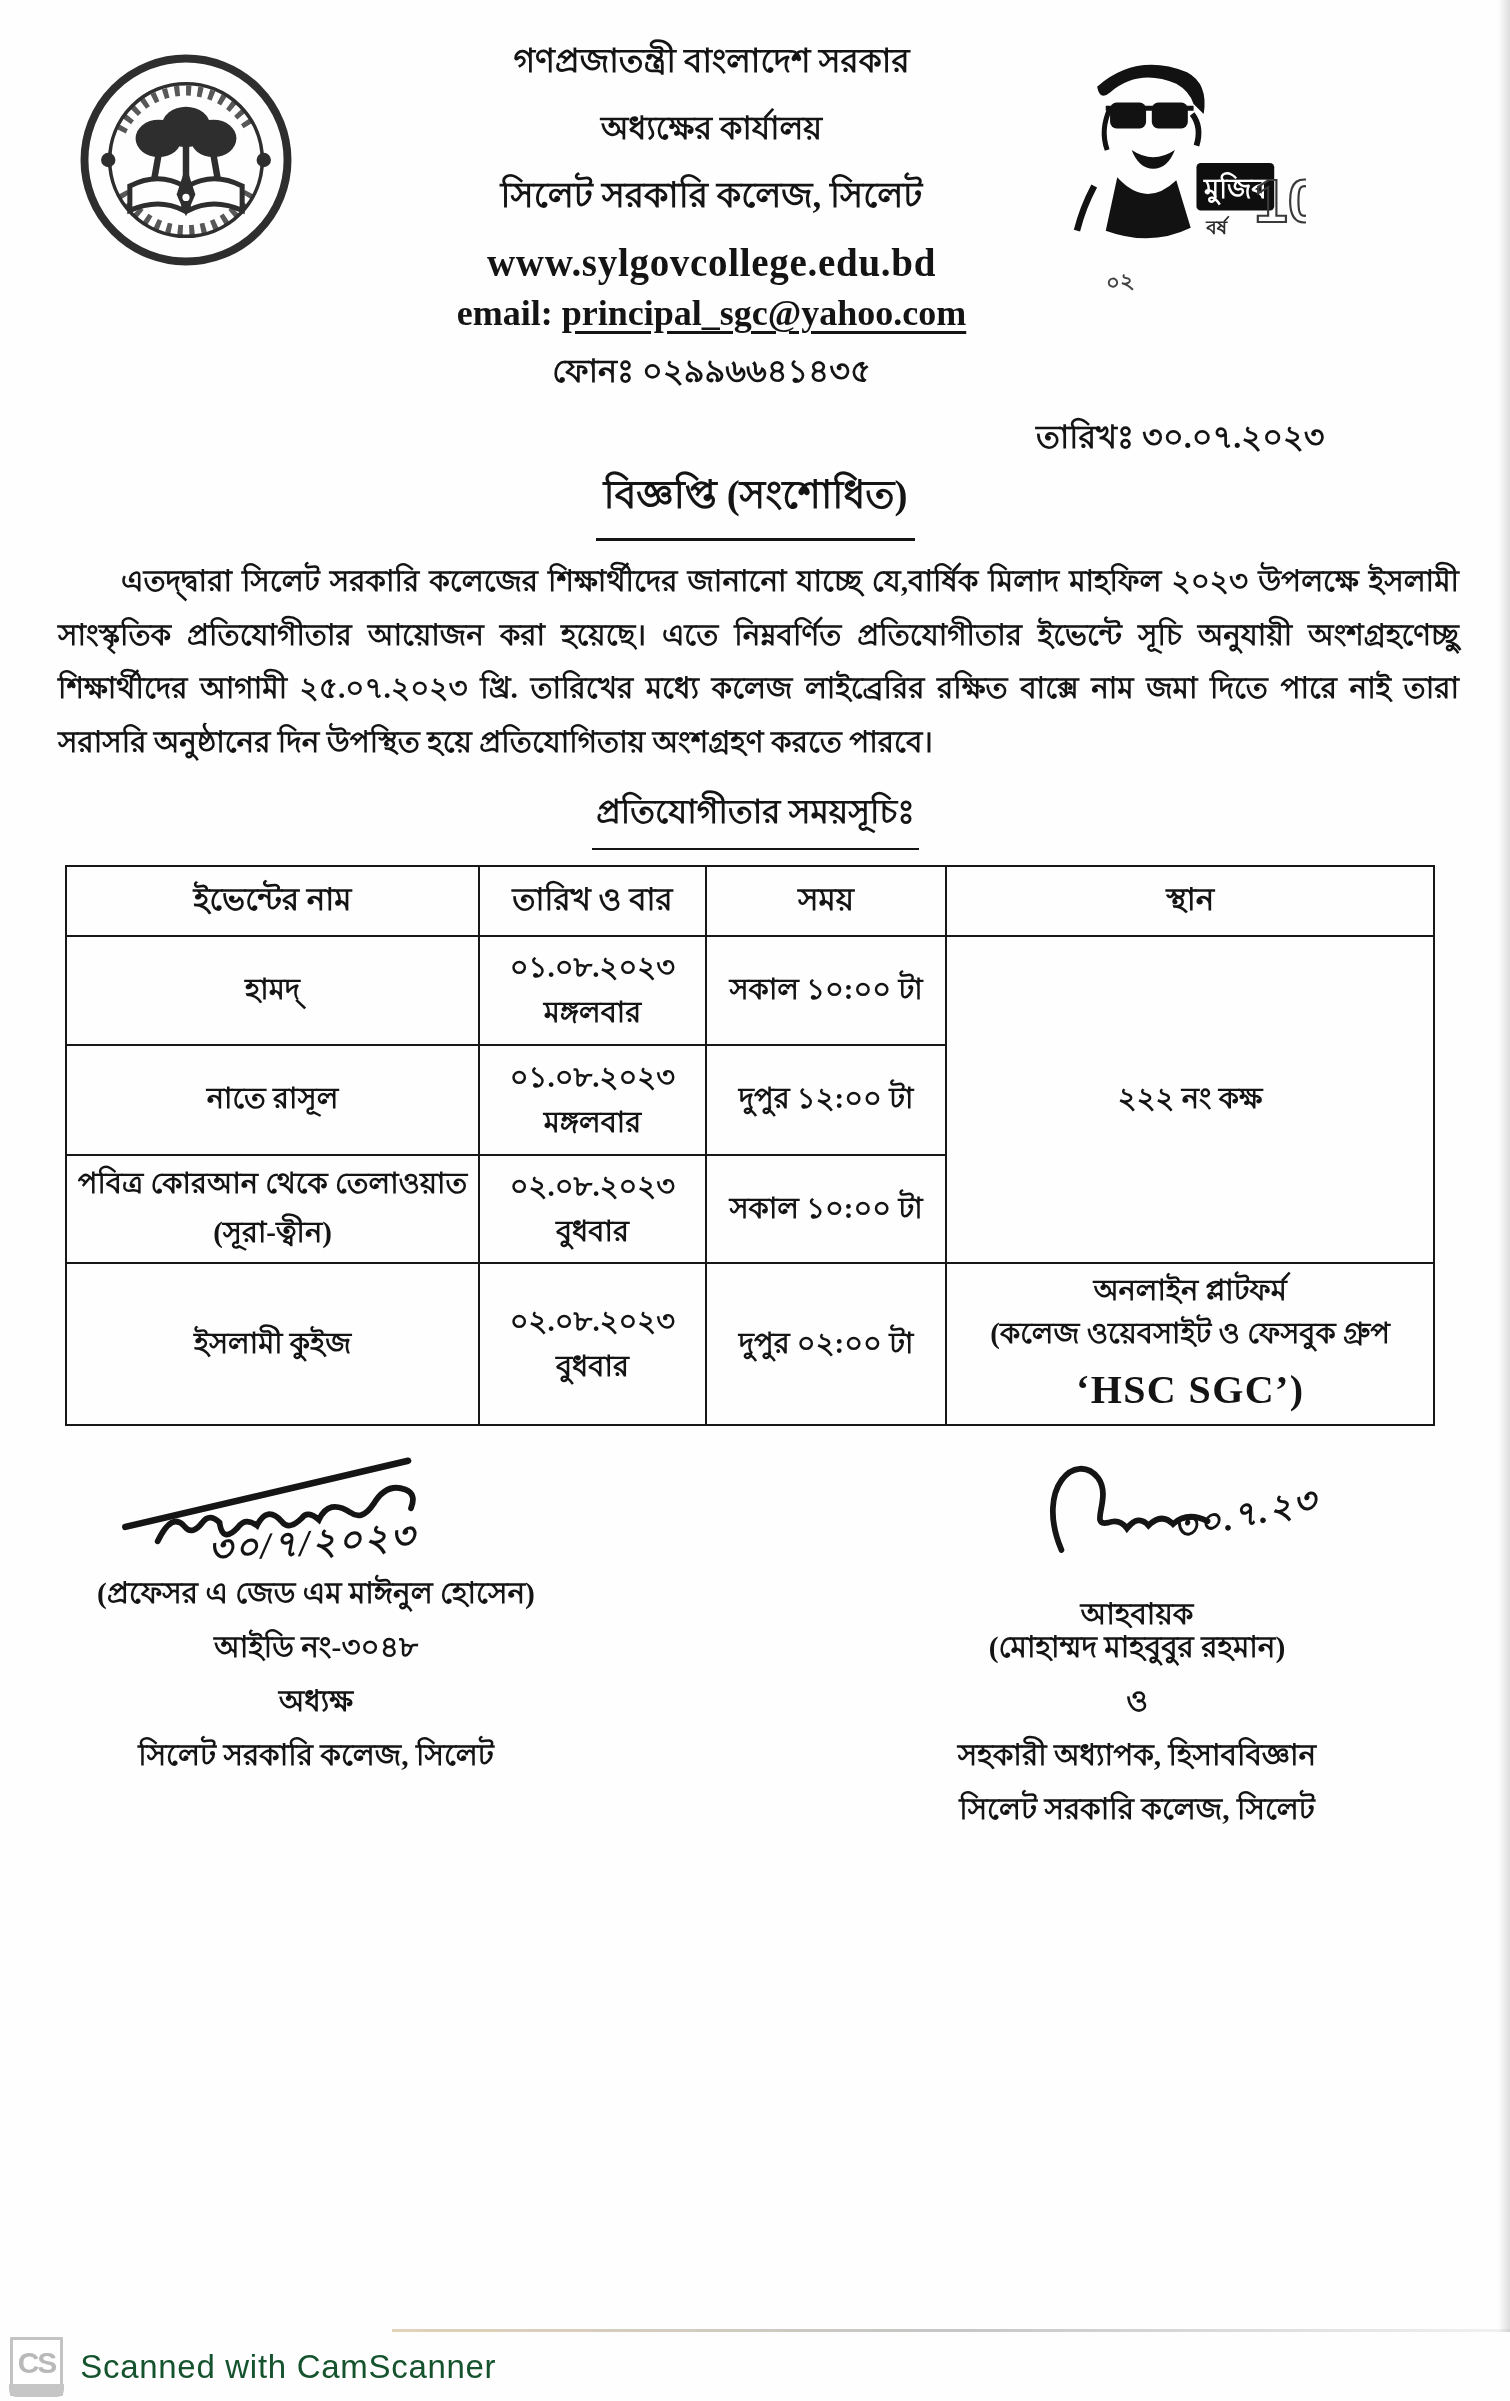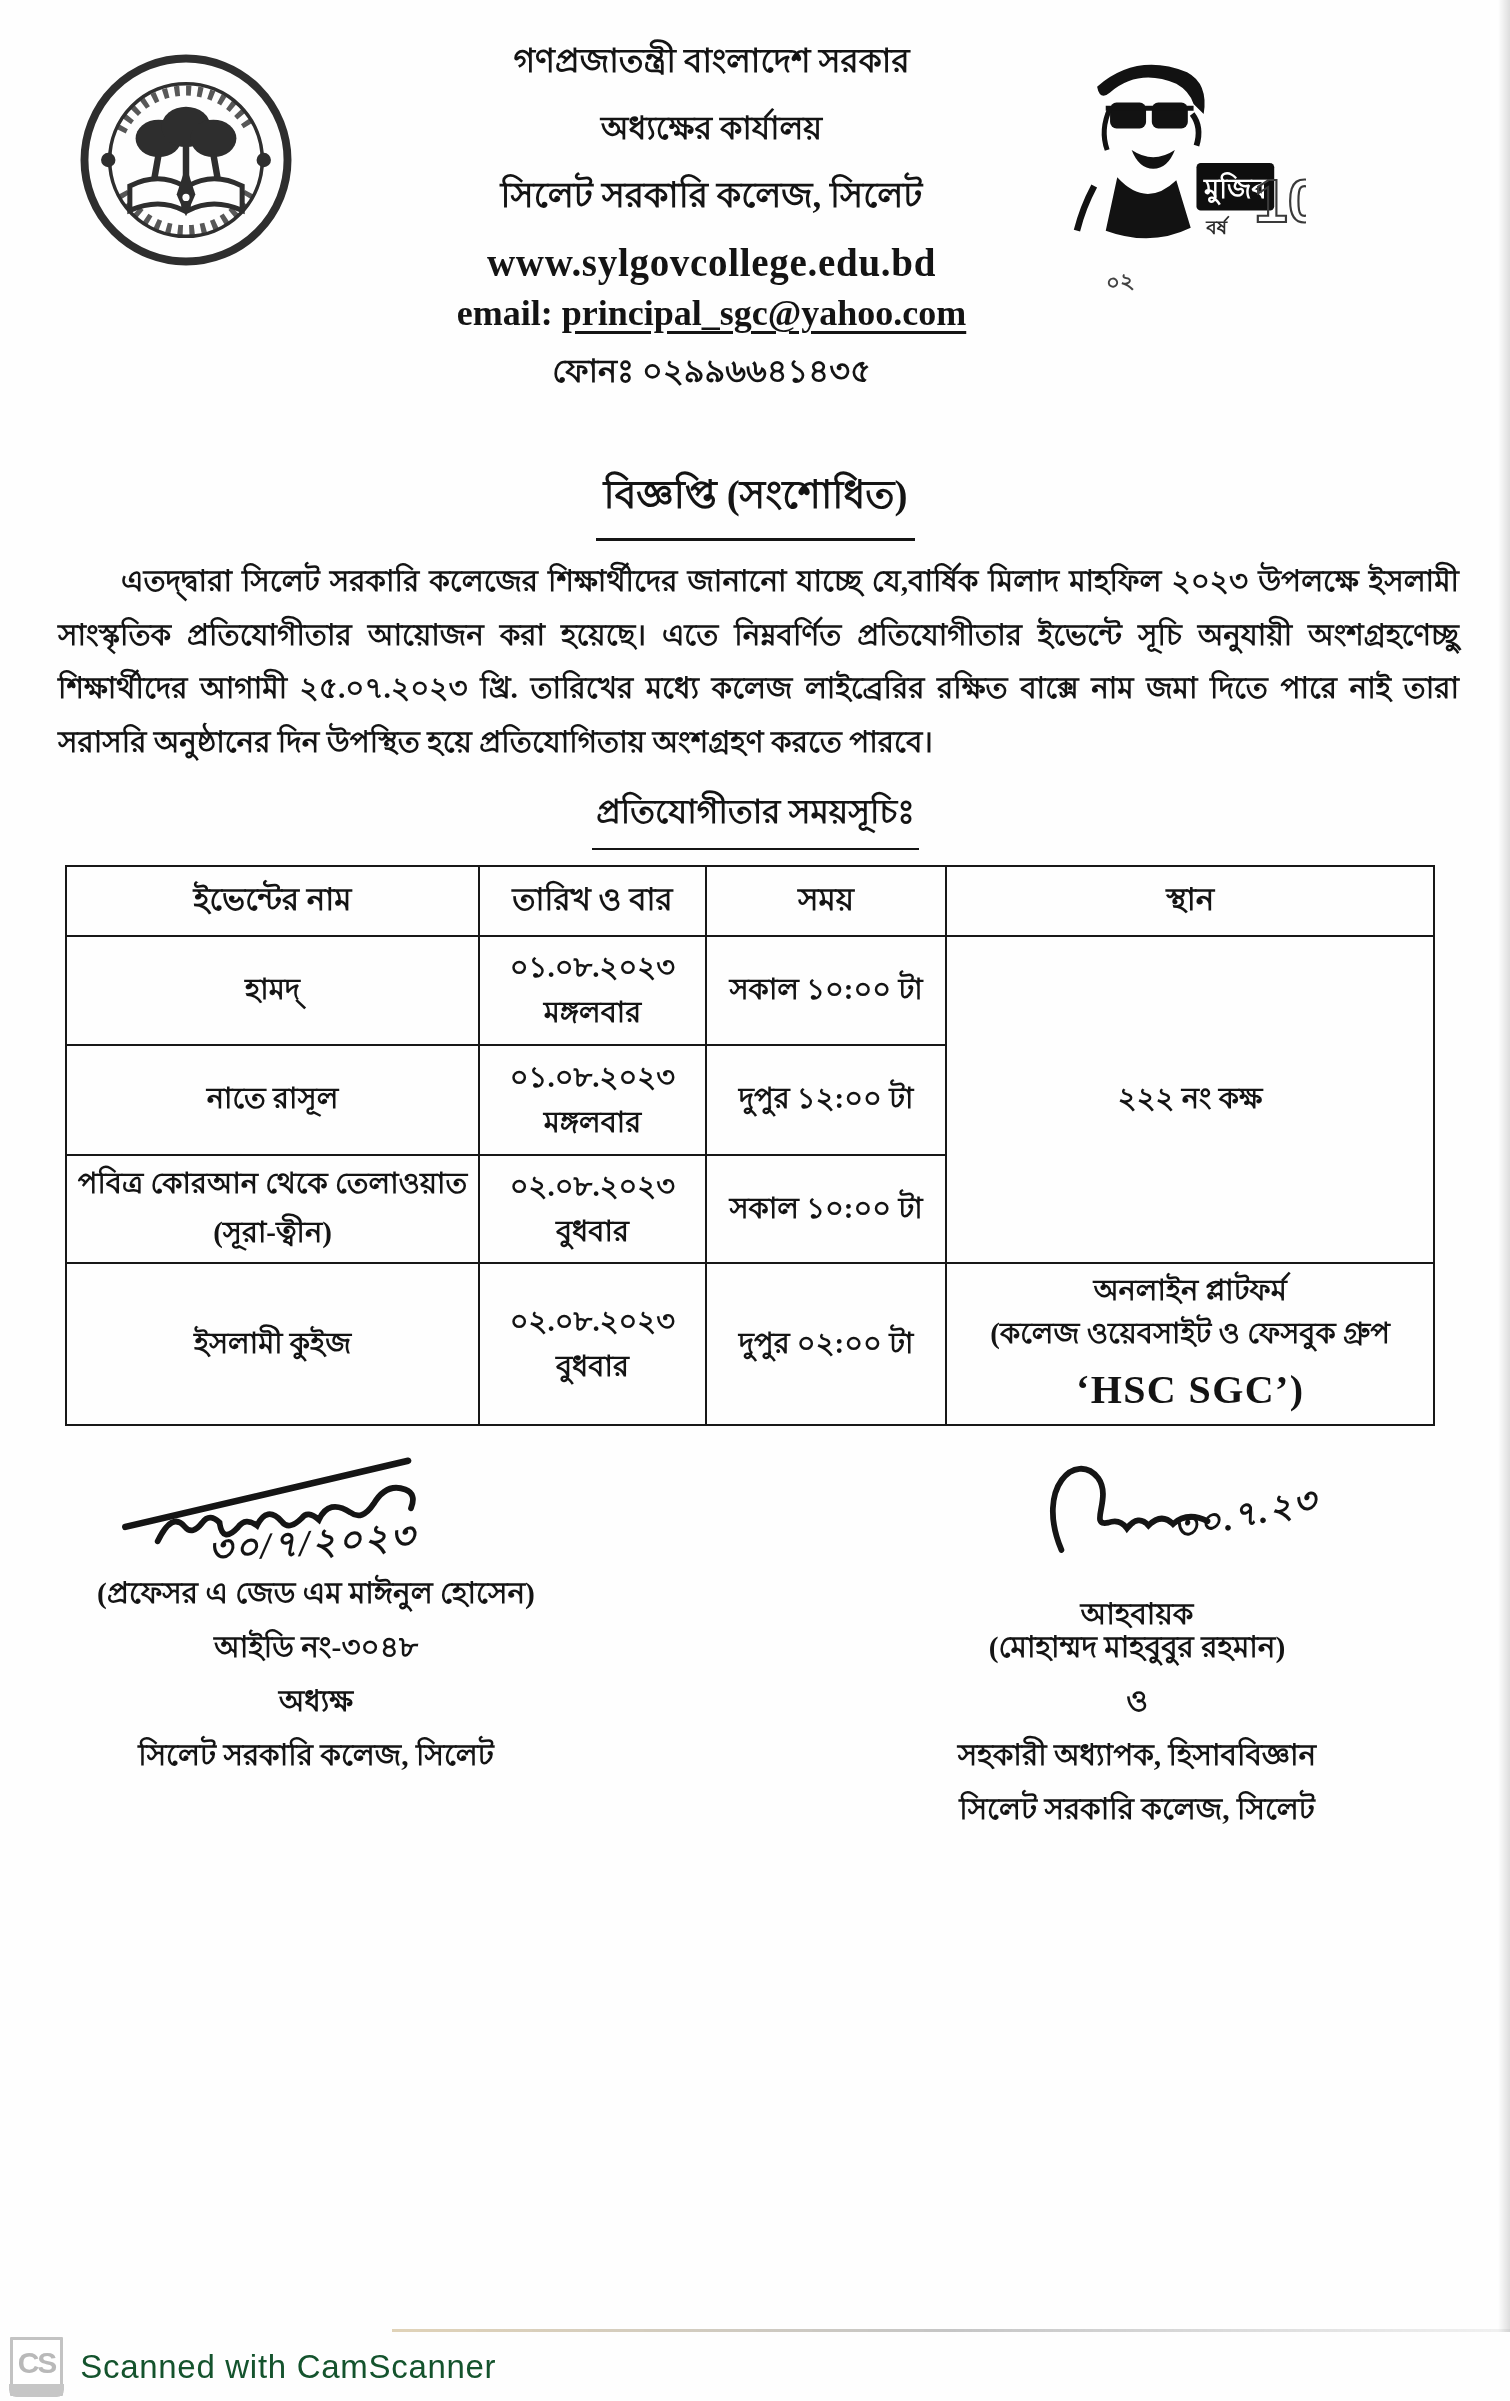--- a/index.html
+++ b/index.html
@@ -118,20 +118,21 @@
       <path d="M96,200 Q80,230 72,262" stroke="#121212" stroke-width="9" fill="none"></path>
       <rect x="238" y="168" width="108" height="66" rx="6" fill="#0e0e0e"></rect>
       <text x="292" y="216" fill="#ffffff" font-size="38" font-weight="bold" text-anchor="middle" font-family="Liberation Serif, serif">মুজিব</text>
       <text x="266" y="266" fill="#2c2c2c" font-size="26" font-weight="bold" text-anchor="middle" font-family="Liberation Serif, serif">বর্ষ</text>
       <text x="318" y="250" fill="none" stroke="#3a3a3a" stroke-width="3" font-size="84" font-weight="bold" font-family="Liberation Sans, sans-serif">100</text>
     </svg>
   </div>
 
   <div class="page-note bn">০২</div>
 
+  <div class="date-line bn">তারিখঃ ৩০.০৭.২০২৩</div>
 
   <div class="title-wrap">
     <span class="bn">বিজ্ঞপ্তি (সংশোধিত)</span>
   </div>
 
   <p class="body-par bn">এতদ্দ্বারা সিলেট সরকারি কলেজের শিক্ষার্থীদের জানানো যাচ্ছে যে,বার্ষিক মিলাদ মাহফিল ২০২৩ উপলক্ষে ইসলামী সাংস্কৃতিক প্রতিযোগীতার আয়োজন করা হয়েছে। এতে নিম্নবর্ণিত প্রতিযোগীতার ইভেন্টে সূচি অনুযায়ী অংশগ্রহণেচ্ছু শিক্ষার্থীদের আগামী ২৫.০৭.২০২৩ খ্রি. তারিখের মধ্যে কলেজ লাইব্রেরির রক্ষিত বাক্সে নাম জমা দিতে পারে নাই তারা সরাসরি অনুষ্ঠানের দিন উপস্থিত হয়ে প্রতিযোগিতায় অংশগ্রহণ করতে পারবে।</p>
 
   <div class="subhead-wrap">
     <span class="bn">প্রতিযোগীতার সময়সূচিঃ</span>
   </div>

